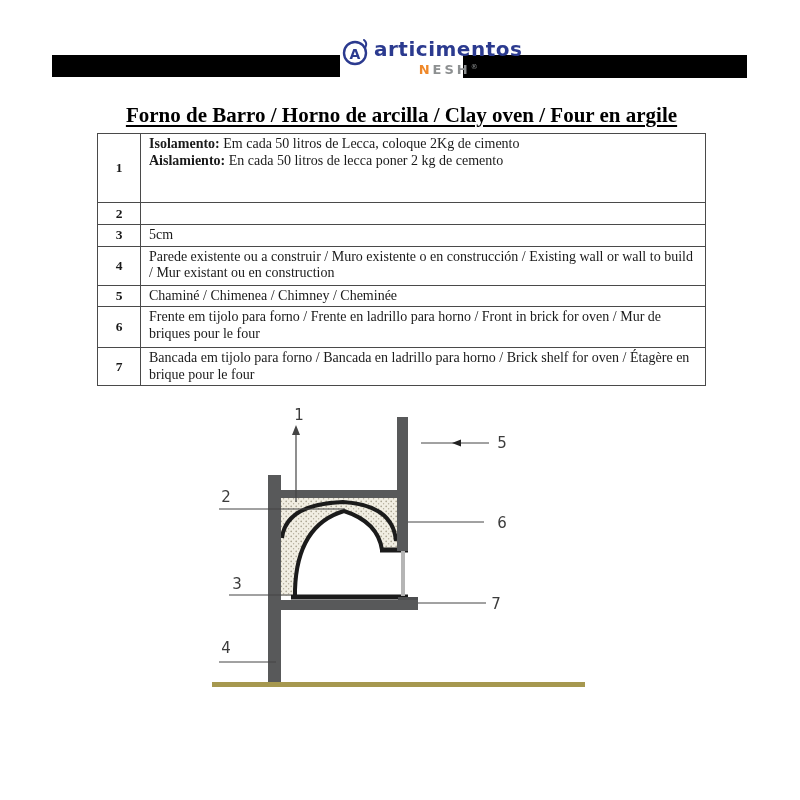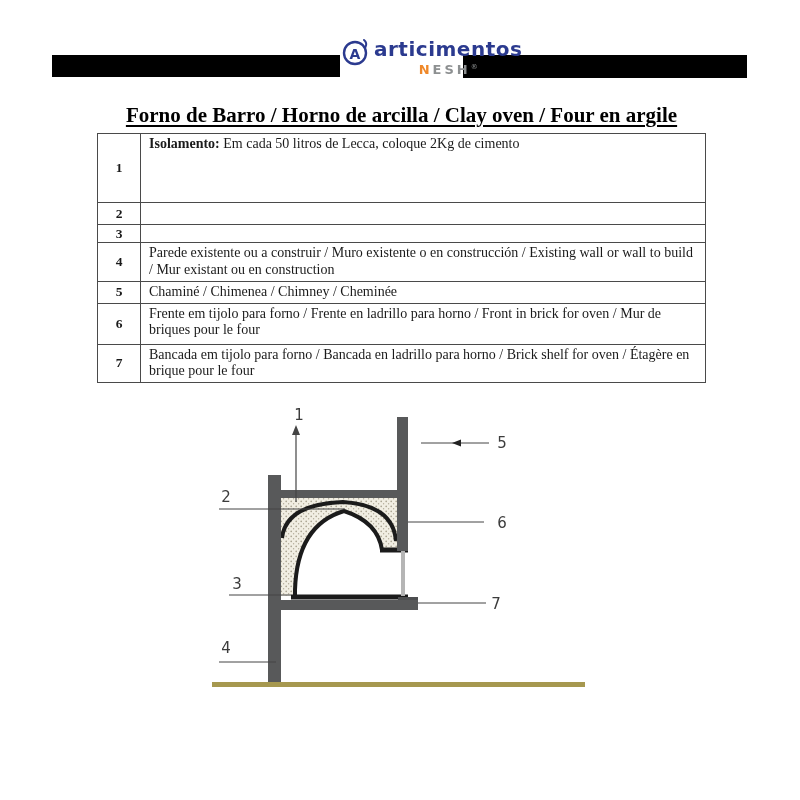--- a/index.html
+++ b/index.html
@@ -58,27 +58,29 @@
   </div>
 </div>
 
 <div class="page-title">Forno de Barro / Horno de arcilla / Clay oven / Four en argile</div>
 
 <div class="spec-table">
   <div class="trow r1">
     <div class="tnum">1</div>
     <div class="tcell">
       <div><b>Isolamento:</b><span> Em cada 50 litros de Lecca, coloque 2Kg de cimento</span></div>
+      <div><b>Aislamiento:</b><span> En cada 50 litros de lecca poner 2 kg de cemento</span></div>
     </div>
   </div>
   <div class="trow r2">
     <div class="tnum">2</div>
   </div>
   <div class="trow r3">
     <div class="tnum">3</div>
+    <div class="tcell">5cm</div>
   </div>
   <div class="trow r4">
     <div class="tnum">4</div>
     <div class="tcell">Parede existente ou a construir / Muro existente o en construcción / Existing wall or wall to build / Mur existant ou en construction</div>
   </div>
   <div class="trow r5">
     <div class="tnum">5</div>
     <div class="tcell">Chaminé / Chimenea / Chimney / Cheminée</div>
   </div>
   <div class="trow r6">

